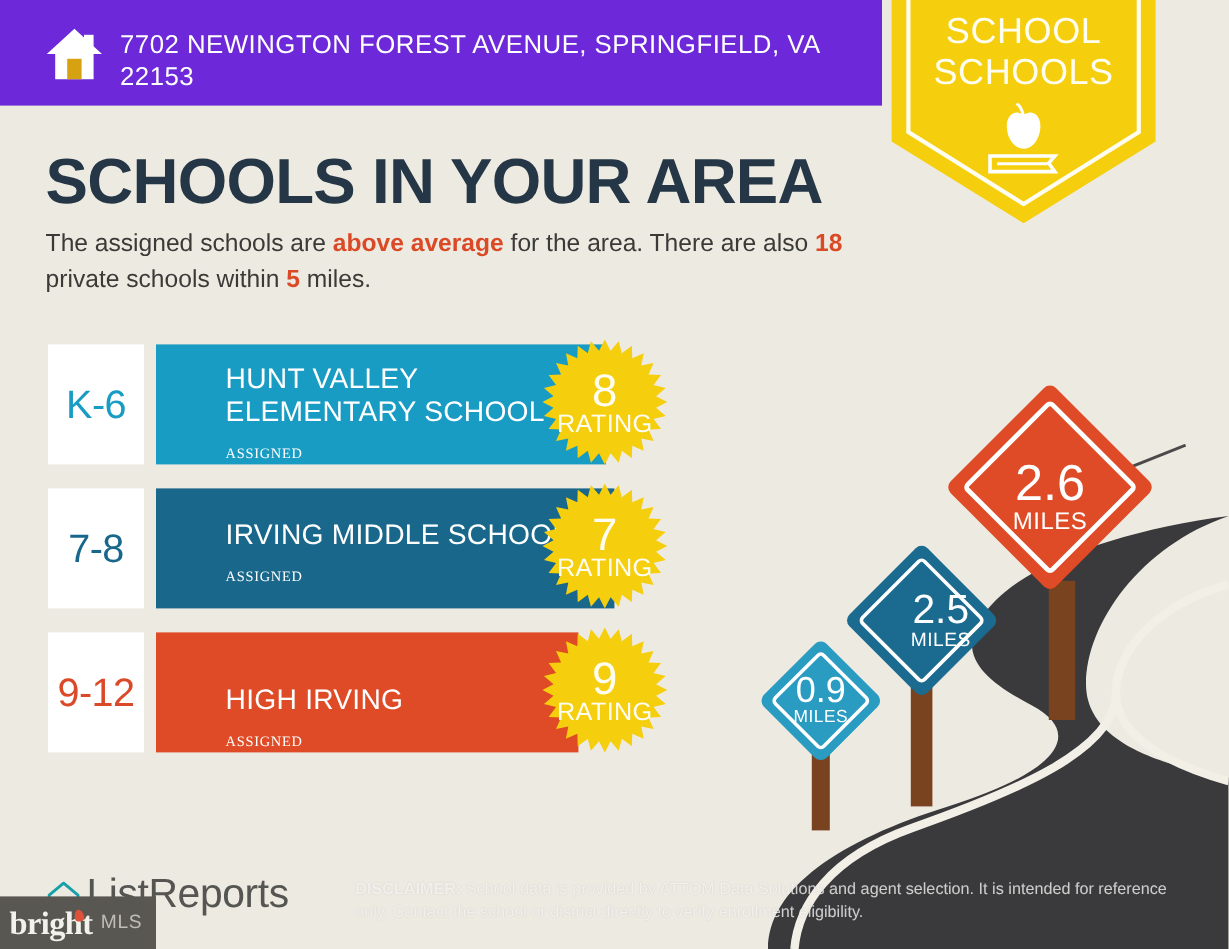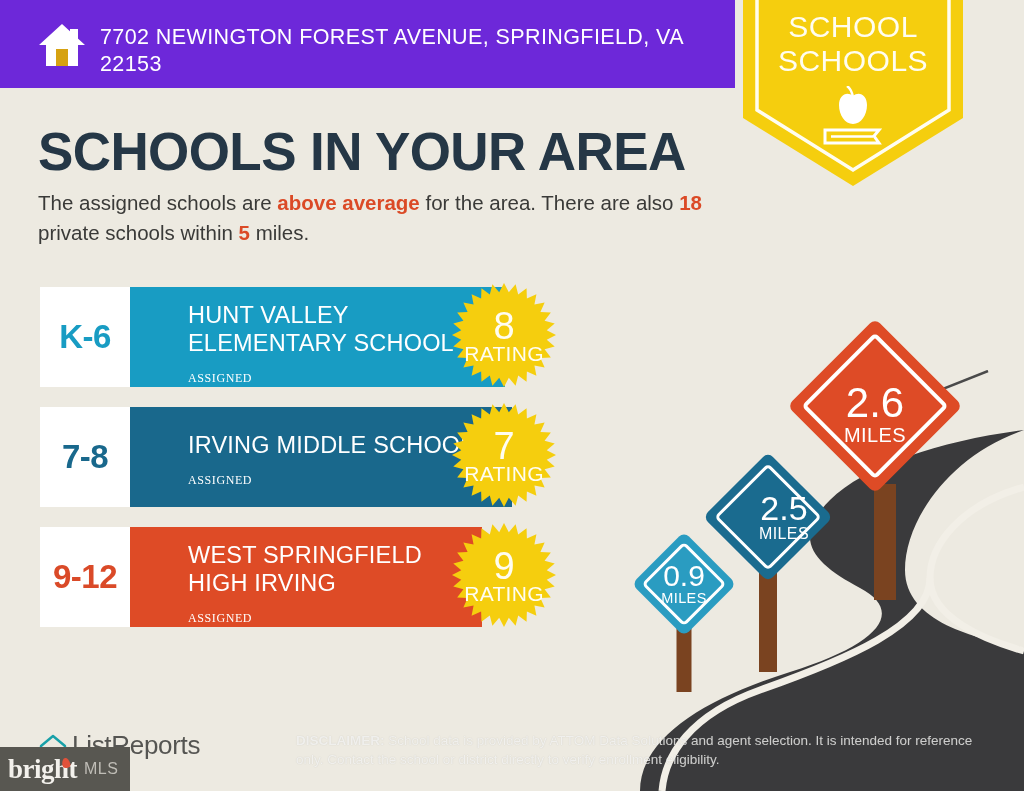--- a/index.html
+++ b/index.html
@@ -137,26 +137,25 @@
   #sign-2-wire {
     position: absolute; left: 150px; top: 42px;
     width: 50px; height: 22px;
   }
 
   
   #school-list { position: absolute; left: 0; top: 0; z-index: 4; }
   .school-row { position: absolute; left: 40px; height: 100px; }
   .grade-badge {
     position: absolute; left: 0; top: 0;
-    width: 90px; height: 100px;
+    width: 80px; height: 100px;
     background: #FFFFFF;
     display: flex; align-items: center; justify-content: center;
     font-size: 33px;
     letter-spacing: -0.5px;
-    font-weight: bold;
   }
   .school-bar {
     position: absolute; left: 90px; top: 0;
     height: 100px;
     padding: 14px 0 17px 58px;
   }
   .school-name {
     color: #FFFFFF;
     font-size: 23.5px;
     line-height: 28px;
@@ -211,21 +210,21 @@
 
   #listreports-logo {
     position: absolute; left: 38px; top: 727px;
     height: 36px;
     display: flex; align-items: center;
     z-index: 5;
   }
   #lr-icon { width: 30px; height: 26px; margin-right: 4px; }
   #lr-word {
     color: #555552;
-    font-size: 26px;
+    font-size: 34px;
     letter-spacing: -0.3px;
   }
 
   #bright-mls {
     position: absolute; left: 0; top: 747px;
     width: 130px; height: 44px;
     background: #585751;
     display: flex; align-items: center;
     padding-left: 8px;
     z-index: 7;
@@ -371,21 +370,21 @@
       <div class="rating-text">
         <span class="rating-value">7</span>
         <span class="rating-label">RATING</span>
       </div>
     </div>
 
     <div class="school-row" id="row-2">
       <div class="grade-badge">9-12</div>
       <div class="school-bar">
         <div class="school-name">
-          <span>WEST SPRINGFIELD</span><br>
+          <br>
           <span>HIGH IRVING</span>
         </div>
         <div class="school-assigned">ASSIGNED</div>
       </div>
     </div>
     <div class="rating-badge" id="rating-2" style="left:452px;top:523px;">
       <svg width="104" height="104" viewBox="0 0 104 104">
         <polygon class="burst" points="52.00,0.00 56.81,9.27 63.57,1.30 66.20,11.41 74.56,5.15 74.88,15.59 84.42,11.34 82.41,21.59 92.66,19.58 88.41,29.12 98.85,29.44 92.59,37.80 102.70,40.43 94.73,47.19 104.00,52.00 94.73,56.81 102.70,63.57 92.59,66.20 98.85,74.56 88.41,74.88 92.66,84.42 82.41,82.41 84.42,92.66 74.88,88.41 74.56,98.85 66.20,92.59 63.57,102.70 56.81,94.73 52.00,104.00 47.19,94.73 40.43,102.70 37.80,92.59 29.44,98.85 29.12,88.41 19.58,92.66 21.59,82.41 11.34,84.42 15.59,74.88 5.15,74.56 11.41,66.20 1.30,63.57 9.27,56.81 0.00,52.00 9.27,47.19 1.30,40.43 11.41,37.80 5.15,29.44 15.59,29.12 11.34,19.58 21.59,21.59 19.58,11.34 29.12,15.59 29.44,5.15 37.80,11.41 40.43,1.30 47.19,9.27" fill="#F5CE0E"></polygon>
       </svg>
       <div class="rating-text">

